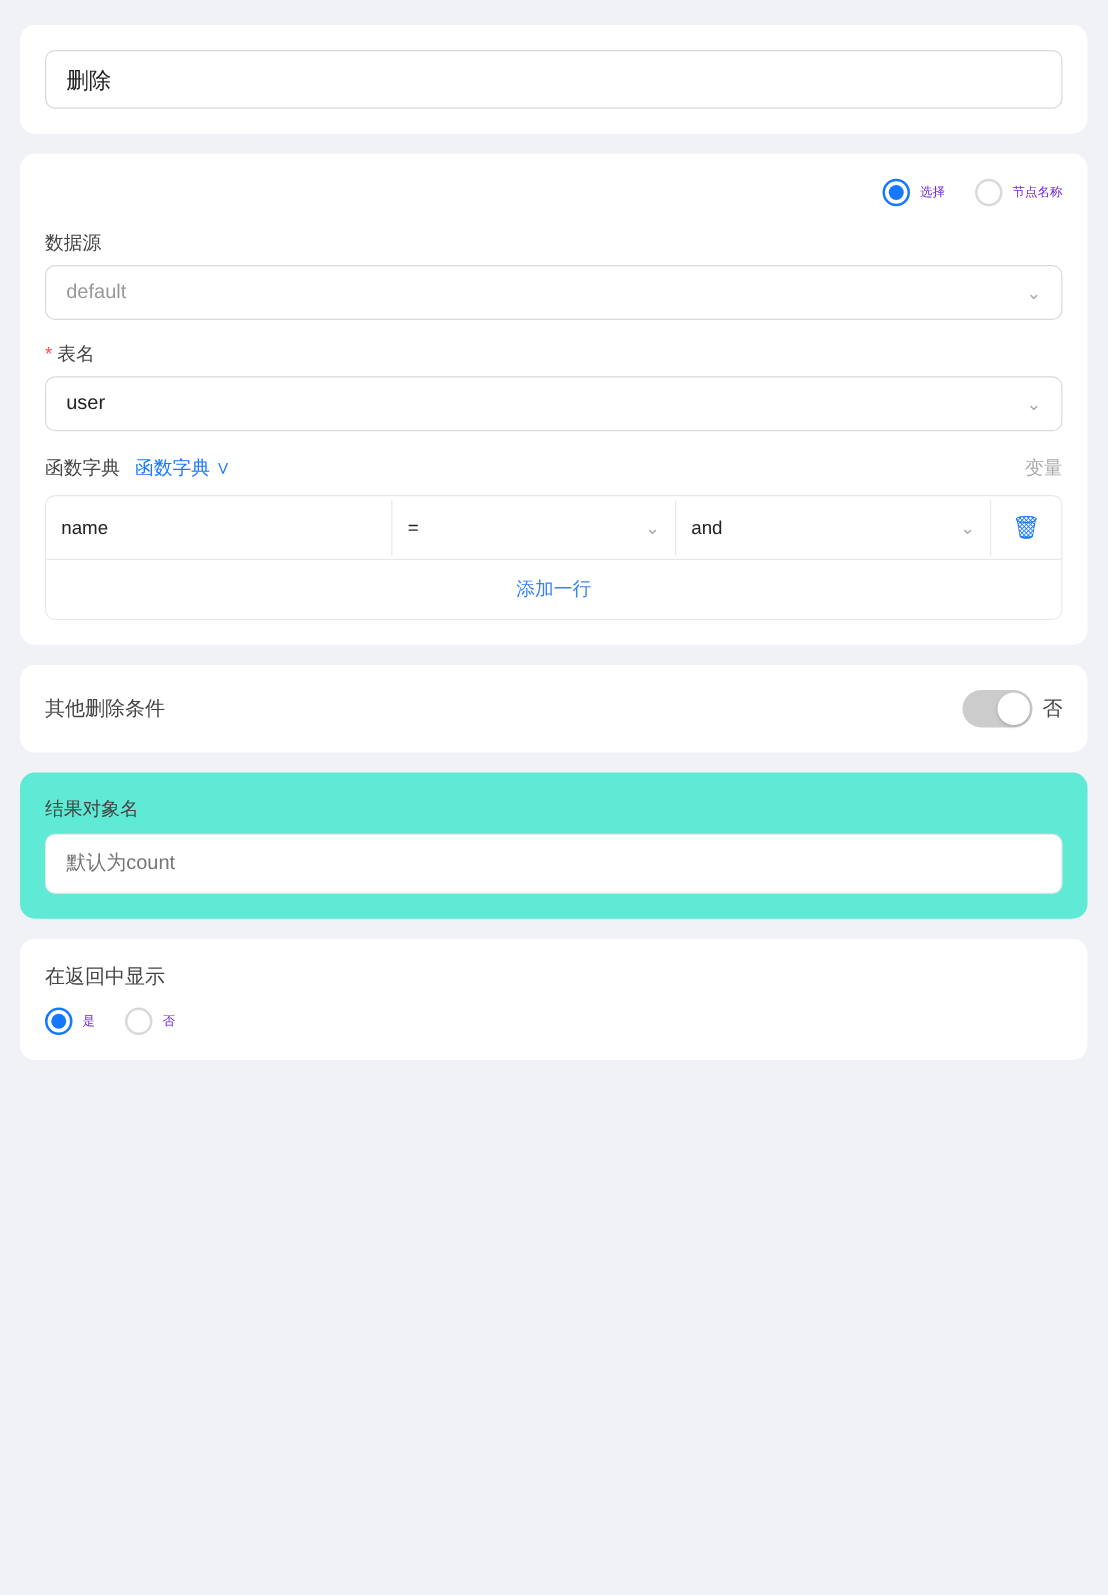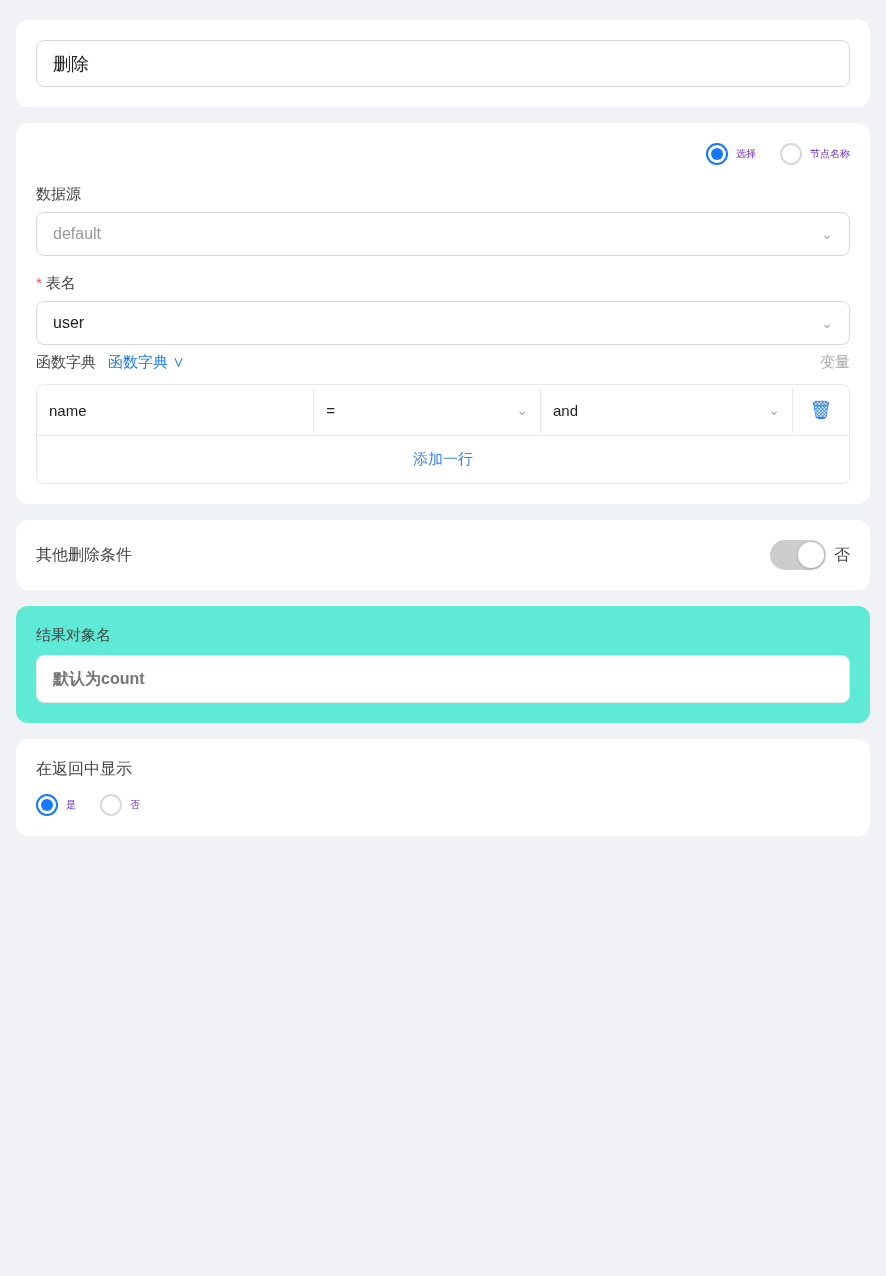--- a/index.html
+++ b/index.html
@@ -266,21 +266,20 @@
 
     .placeholder-input {
       width: 100%;
       border: 1.5px solid #e8e8e8;
       border-radius: 8px;
       padding: 14px 16px;
       font-size: 16px;
       color: #999;
       background: #fff;
       outline: none;
-      font-weight: bold;
     }
 
     
     .show-section {
       background: #ffffff;
       border-radius: 12px;
       margin: 0 16px 16px 16px;
       padding: 20px;
     }
 
@@ -327,21 +326,21 @@
 
   <div class="field-label">数据源</div>
   <div class="select-box">
     <span>default</span>
     <span class="chevron-icon">⌄</span>
   </div>
 
   <div class="field-label">
     <span class="required-star">*</span><span>表名</span>
   </div>
-  <div class="select-box has-value" style="margin-bottom: 8px; gap: 29px;">
+  <div class="select-box has-value" style="margin-bottom: 20px; gap: 29px;">
     <span>user</span>
     <span class="chevron-icon">⌄</span>
   </div>
 
   <div class="condition-header">
     <div style="display:flex; align-items:center;">
       <span class="condition-title">函数字典</span>
       <span class="func-dict-btn">函数字典 ∨</span>
     </div>
     <span class="variable-label">变量</span>

